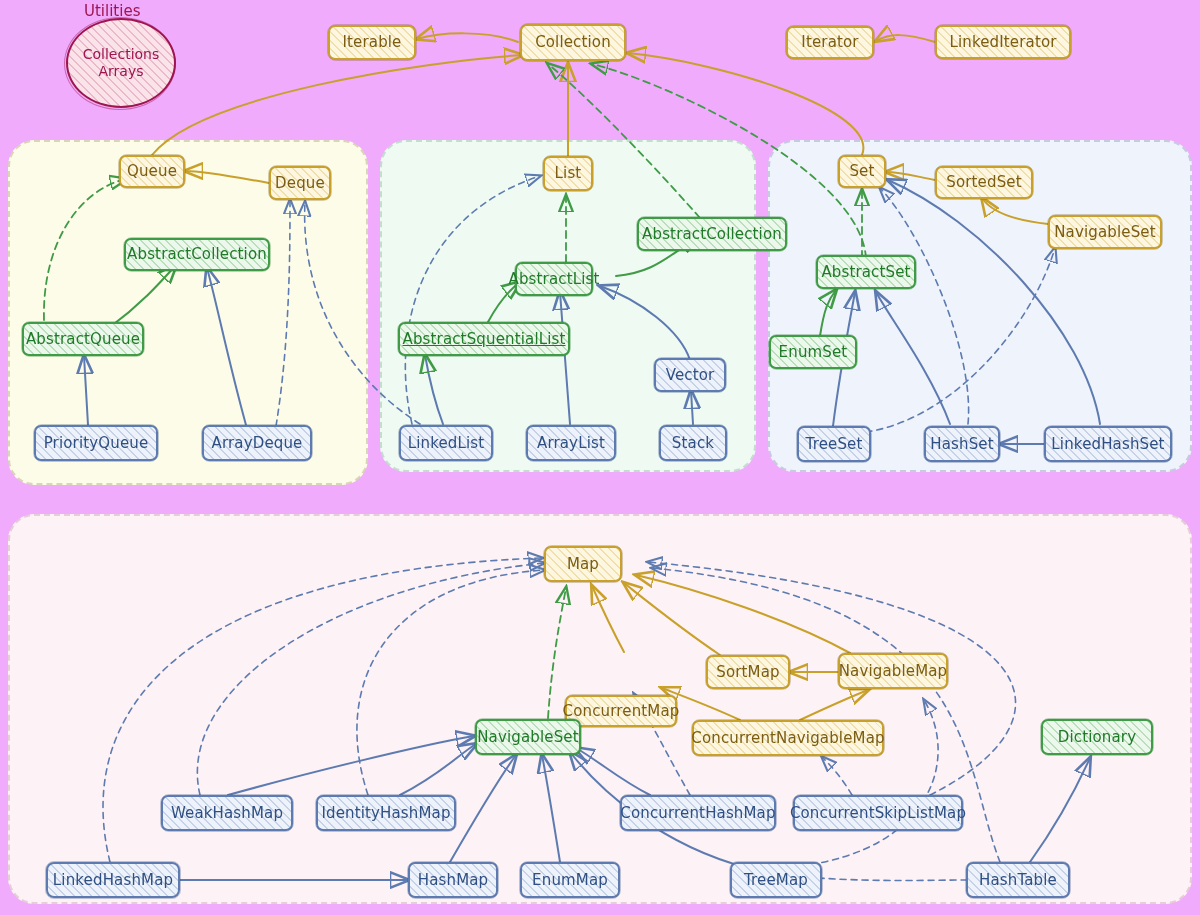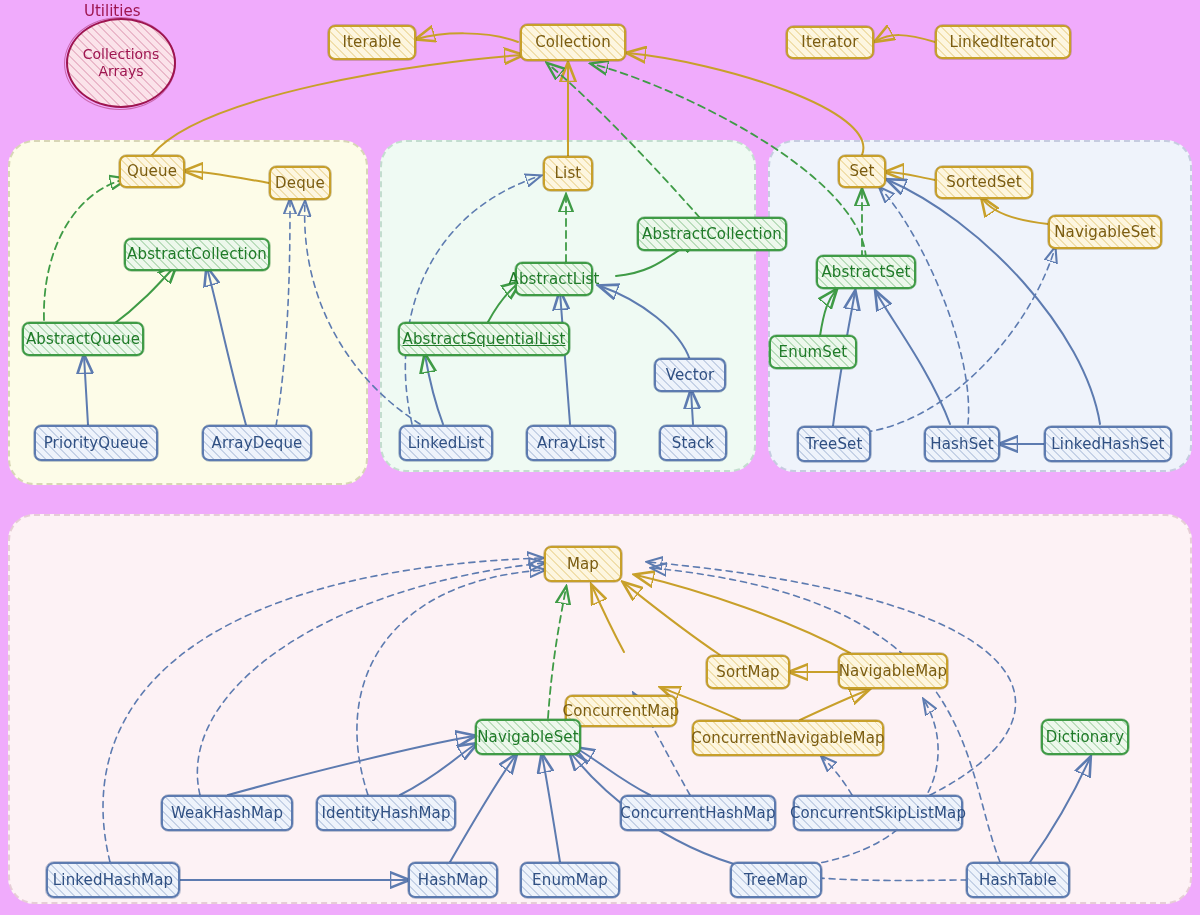--- a/index.html
+++ b/index.html
@@ -289,21 +289,21 @@
   <div class="node n-cls" style="left:797px; top:426px; width:74px; height:36px;">TreeSet</div>
   <div class="node n-cls" style="left:924px; top:426px; width:76px; height:36px;">HashSet</div>
   <div class="node n-cls" style="left:1044px; top:426px; width:128px; height:36px;">LinkedHashSet</div>
 
   <div class="node n-iface" style="left:544px; top:546px; width:78px; height:36px;">Map</div>
   <div class="node n-iface" style="left:565px; top:653px; width:112px; height:32px;margin-top:42px;">ConcurrentMap</div>
   <div class="node n-iface" style="left:706px; top:655px; width:84px; height:34px;">SortMap</div>
   <div class="node n-iface" style="left:838px; top:653px; width:110px; height:36px;">NavigableMap</div>
   <div class="node n-iface" style="left:692px; top:720px; width:192px; height:36px;">ConcurrentNavigableMap</div>
   <div class="node n-abs" style="left:475px; top:719px; width:106px; height:36px;">NavigableSet</div>
-  <div class="node n-abs" style="left:1041px; top:719px; width:88px; height:36px;">Dictionary</div>
+  <div class="node n-abs" style="left:1041px; top:719px; width:112px; height:36px;">Dictionary</div>
   <div class="node n-cls" style="left:161px; top:795px; width:132px; height:36px;">WeakHashMap</div>
   <div class="node n-cls" style="left:316px; top:795px; width:140px; height:36px;">IdentityHashMap</div>
   <div class="node n-cls" style="left:620px; top:795px; width:156px; height:36px;">ConcurrentHashMap</div>
   <div class="node n-cls" style="left:793px; top:795px; width:170px; height:36px;">ConcurrentSkipListMap</div>
   <div class="node n-cls" style="left:46px; top:862px; width:134px; height:36px;border-radius:8px;">LinkedHashMap</div>
   <div class="node n-cls" style="left:408px; top:862px; width:90px; height:36px;">HashMap</div>
   <div class="node n-cls" style="left:520px; top:862px; width:100px; height:36px;">EnumMap</div>
   <div class="node n-cls" style="left:730px; top:862px; width:92px; height:36px;">TreeMap</div>
   <div class="node n-cls" style="left:966px; top:862px; width:104px; height:36px;">HashTable</div>
 

